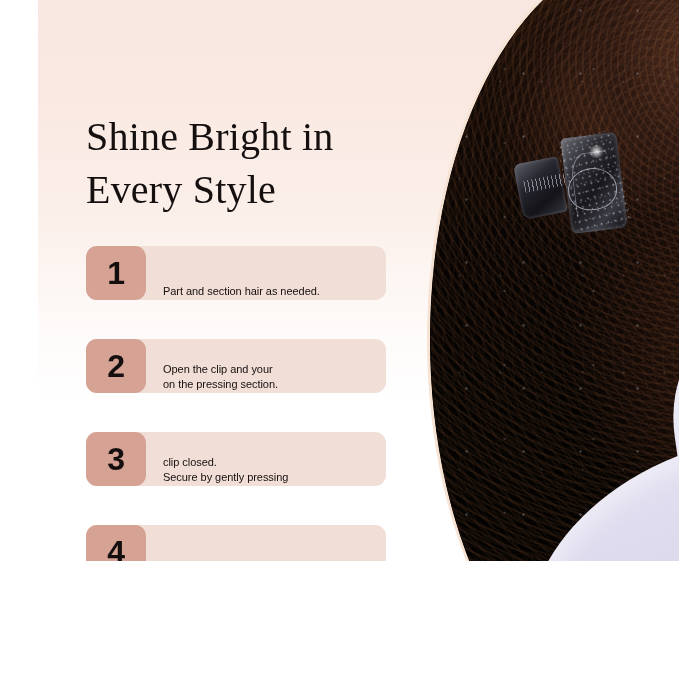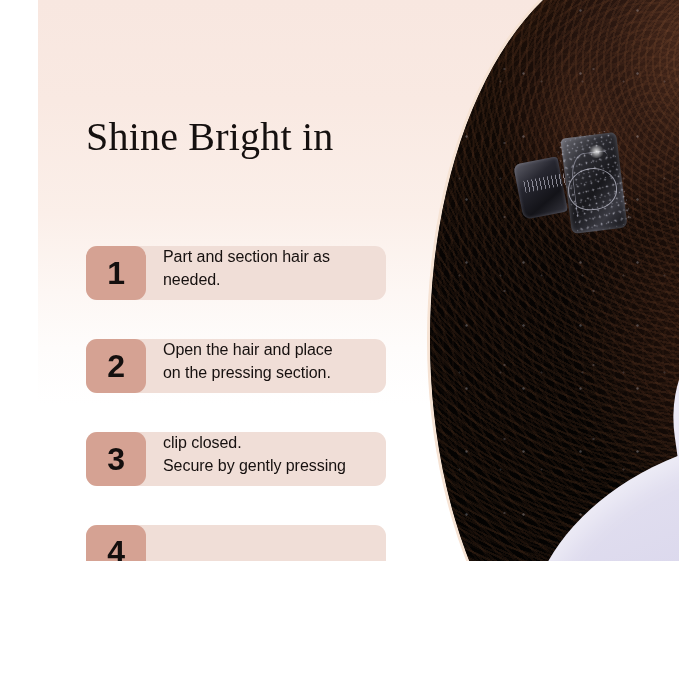--- a/index.html
+++ b/index.html
@@ -88,23 +88,23 @@
     line-height: 1;
   }
   .step-text {
     position: absolute;
     left: 77px;
     top: 0;
     height: 54px;
     width: 215px;
     display: flex;
     flex-direction: column;
-    justify-content: flex-start;
+    justify-content: flex-end;
     color: #16100f;
-    font-size: 16px;
+    font-size: 11px;
     line-height: 1.42;
     letter-spacing: -0.05px;
   }
   .step-text .tl { display: block; }
 
   
   .photo-oval {
     position: absolute;
     left: 392px;
     top: -46px;
@@ -281,38 +281,39 @@
 </style>
 </head>
 <body>
 
 <div id="stage">
 
   <div class="bg-gradient"></div>
 
   <div class="headline">
     <span class="hl-line">Shine Bright in</span>
+    <span class="hl-line">Every Style</span>
   </div>
 
   <div class="steps">
 
     <div class="step-row">
       <div class="step-body"></div>
       <div class="step-badge">1</div>
       <div class="step-text">
         <span class="tl">Part and section hair as needed.</span>
         <span class="tl"></span>
       </div>
     </div>
 
     <div class="step-row">
       <div class="step-body"></div>
       <div class="step-badge">2</div>
       <div class="step-text">
-        <span class="tl">Open the hair and place</span>
+        <span class="tl">Open the clip and your</span>
         <span class="tl">on the pressing section.</span>
       </div>
     </div>
 
     <div class="step-row">
       <div class="step-body"></div>
       <div class="step-badge">3</div>
       <div class="step-text">
         <span class="tl">clip closed.</span>
         <span class="tl">Secure by gently pressing</span>

